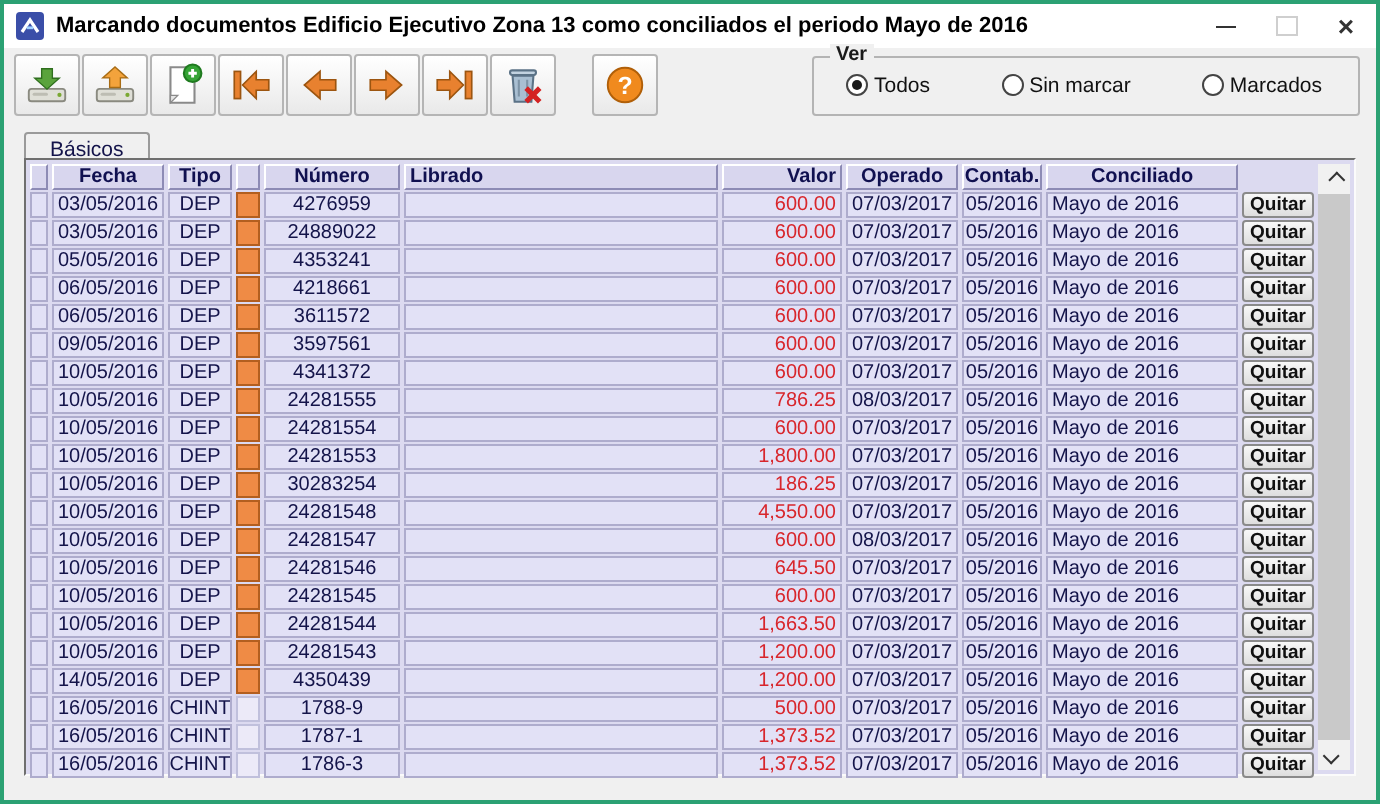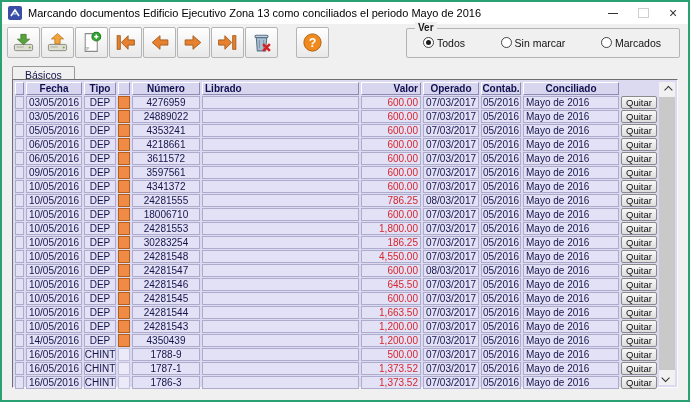--- a/index.html
+++ b/index.html
@@ -5,21 +5,21 @@
   html,body { margin:0; padding:0; background:#555; }
   body { width:690px; height:402px; font-family:"Liberation Sans",sans-serif; }
   .window {
     width:690px; height:402px; box-sizing:border-box;
     border:2px solid #2ba173; background:#f0f0f0;
     position:relative; overflow:hidden;
   }
   
   .titlebar {
     height:22px; background:#ffffff; display:flex; align-items:center;
-    padding-left:6px; font-size:11px; font-weight:normal; color:#000;
+    padding-left:6px; font-size:11px; font-weight:bold; color:#000;
   }
   .app-icon { width:14px; height:14px; margin-right:6px; flex:0 0 auto; }
   .title-text { flex:1 1 auto; white-space:nowrap; overflow:hidden; }
   .win-controls { display:flex; height:22px; }
   .win-btn { width:30px; height:22px; display:flex; align-items:center; justify-content:center; }
   .min-glyph { width:10px; height:1px; background:#333; }
   .max-glyph { width:9px; height:8px; border:1px solid #cfcfcf; }
   .close-glyph { font-size:14px; color:#333; line-height:1; }
   
   .toolbar { height:38px; display:flex; align-items:flex-start; padding:3px 0 0 5px; position:relative; }
@@ -78,21 +78,21 @@
   }
   .cell.left { justify-content:flex-start; }
   .cell.right { justify-content:flex-end; }
   .cell.valor { color:#d8262c;padding-left:43px; }
   .marker-cell { box-sizing:border-box; border:1px solid #c0c0dc; background:#eceaf8; }
   .marker-cell.marked { background:#ef8b45; border-color:#b35f1f; }
   .action-cell { display:flex; align-items:stretch; }
   .quitar-btn {
     width:100%; box-sizing:border-box; font-family:inherit; font-size:9.5px; color:#111;
     background:linear-gradient(#f8f8f8,#dedede); border:1px solid #8a8a8a; border-radius:2px;
-    padding:0; cursor:pointer; line-height:11px;
+    padding:0; cursor:pointer; line-height:11px;font-weight:bold;
   }
   
   .vscroll {
     position:absolute; top:2px; right:2px; bottom:2px; width:16px;
     background:#c9c9c9;
   }
   .sb-btn {
     position:absolute; left:0; width:16px; height:15px; background:#f1f1f1;
     display:flex; align-items:center; justify-content:center; cursor:pointer;
   }
@@ -334,21 +334,21 @@
   <div class="cell">05/2016</div>
   <div class="cell left">Mayo de 2016</div>
   <div class="action-cell">
     <button class="quitar-btn">Quitar</button>
   </div>
 
   <div class="cell"></div>
   <div class="cell">10/05/2016</div>
   <div class="cell">DEP</div>
   <div class="marker-cell marked"></div>
-  <div class="cell">18006710</div>
+  <div class="cell">24281554</div>
   <div class="cell left"></div>
   <div class="cell right valor">600.00</div>
   <div class="cell">07/03/2017</div>
   <div class="cell">05/2016</div>
   <div class="cell left">Mayo de 2016</div>
   <div class="action-cell">
     <button class="quitar-btn">Quitar</button>
   </div>
 
   <div class="cell"></div>

